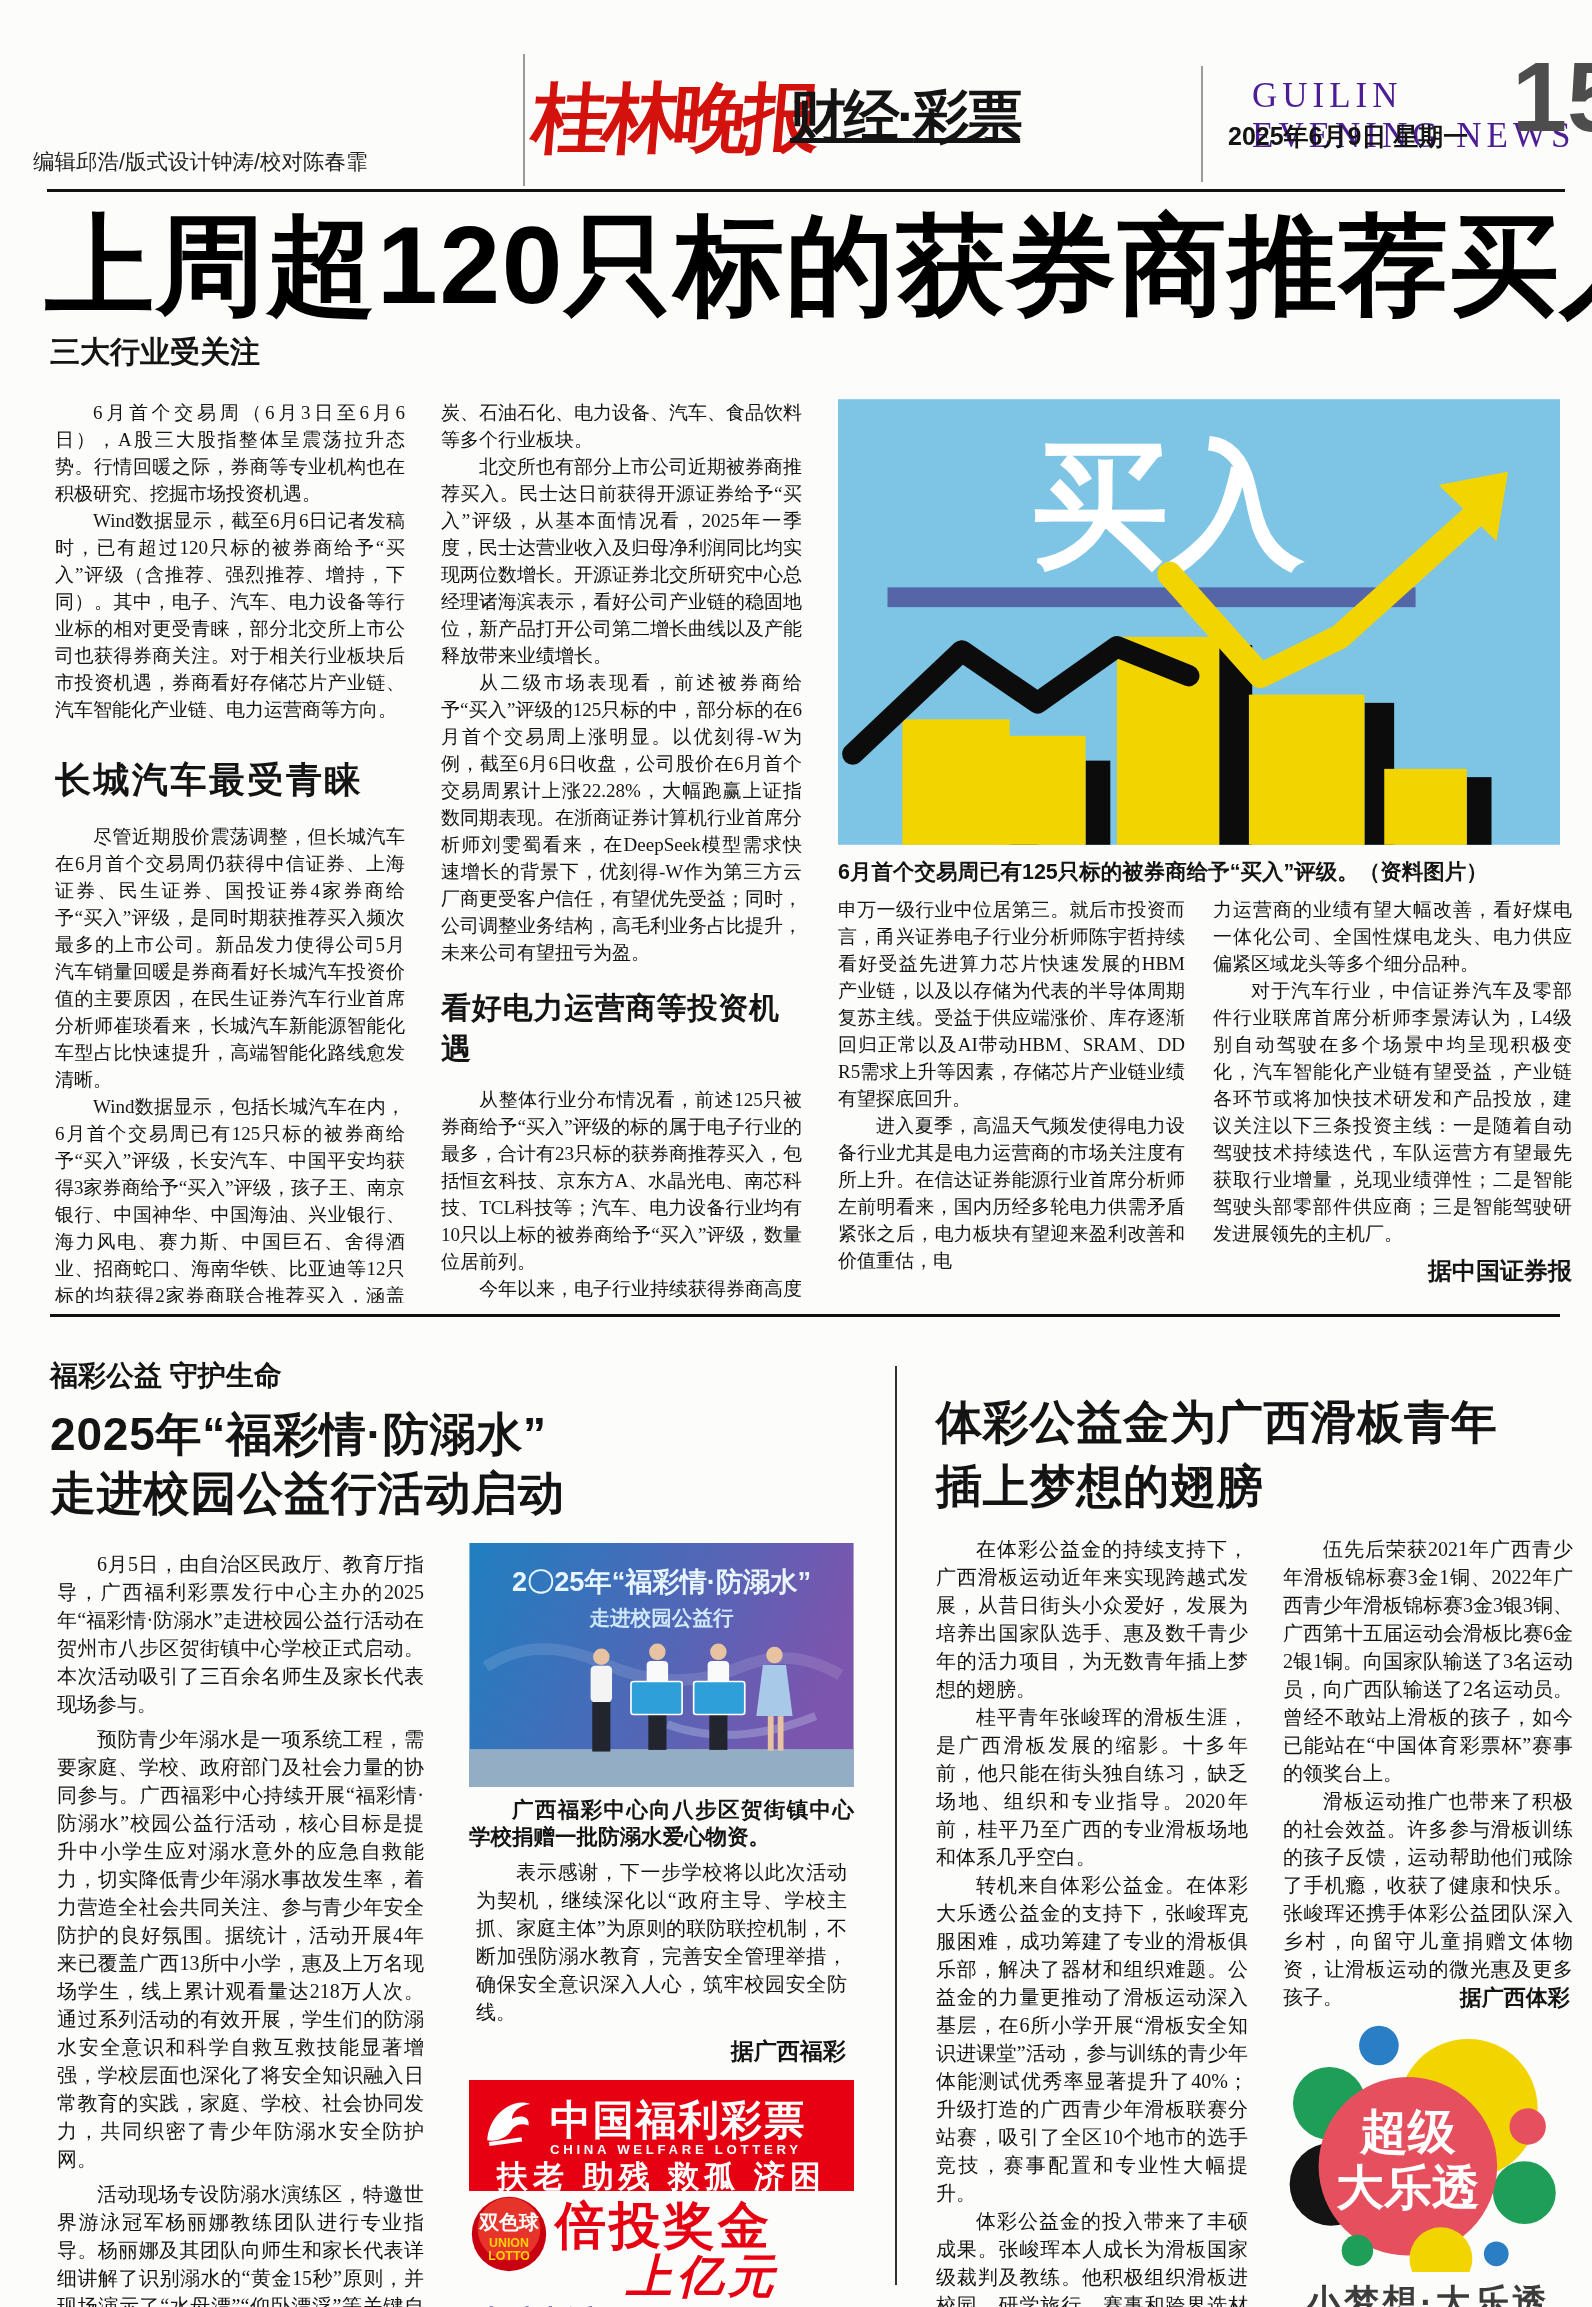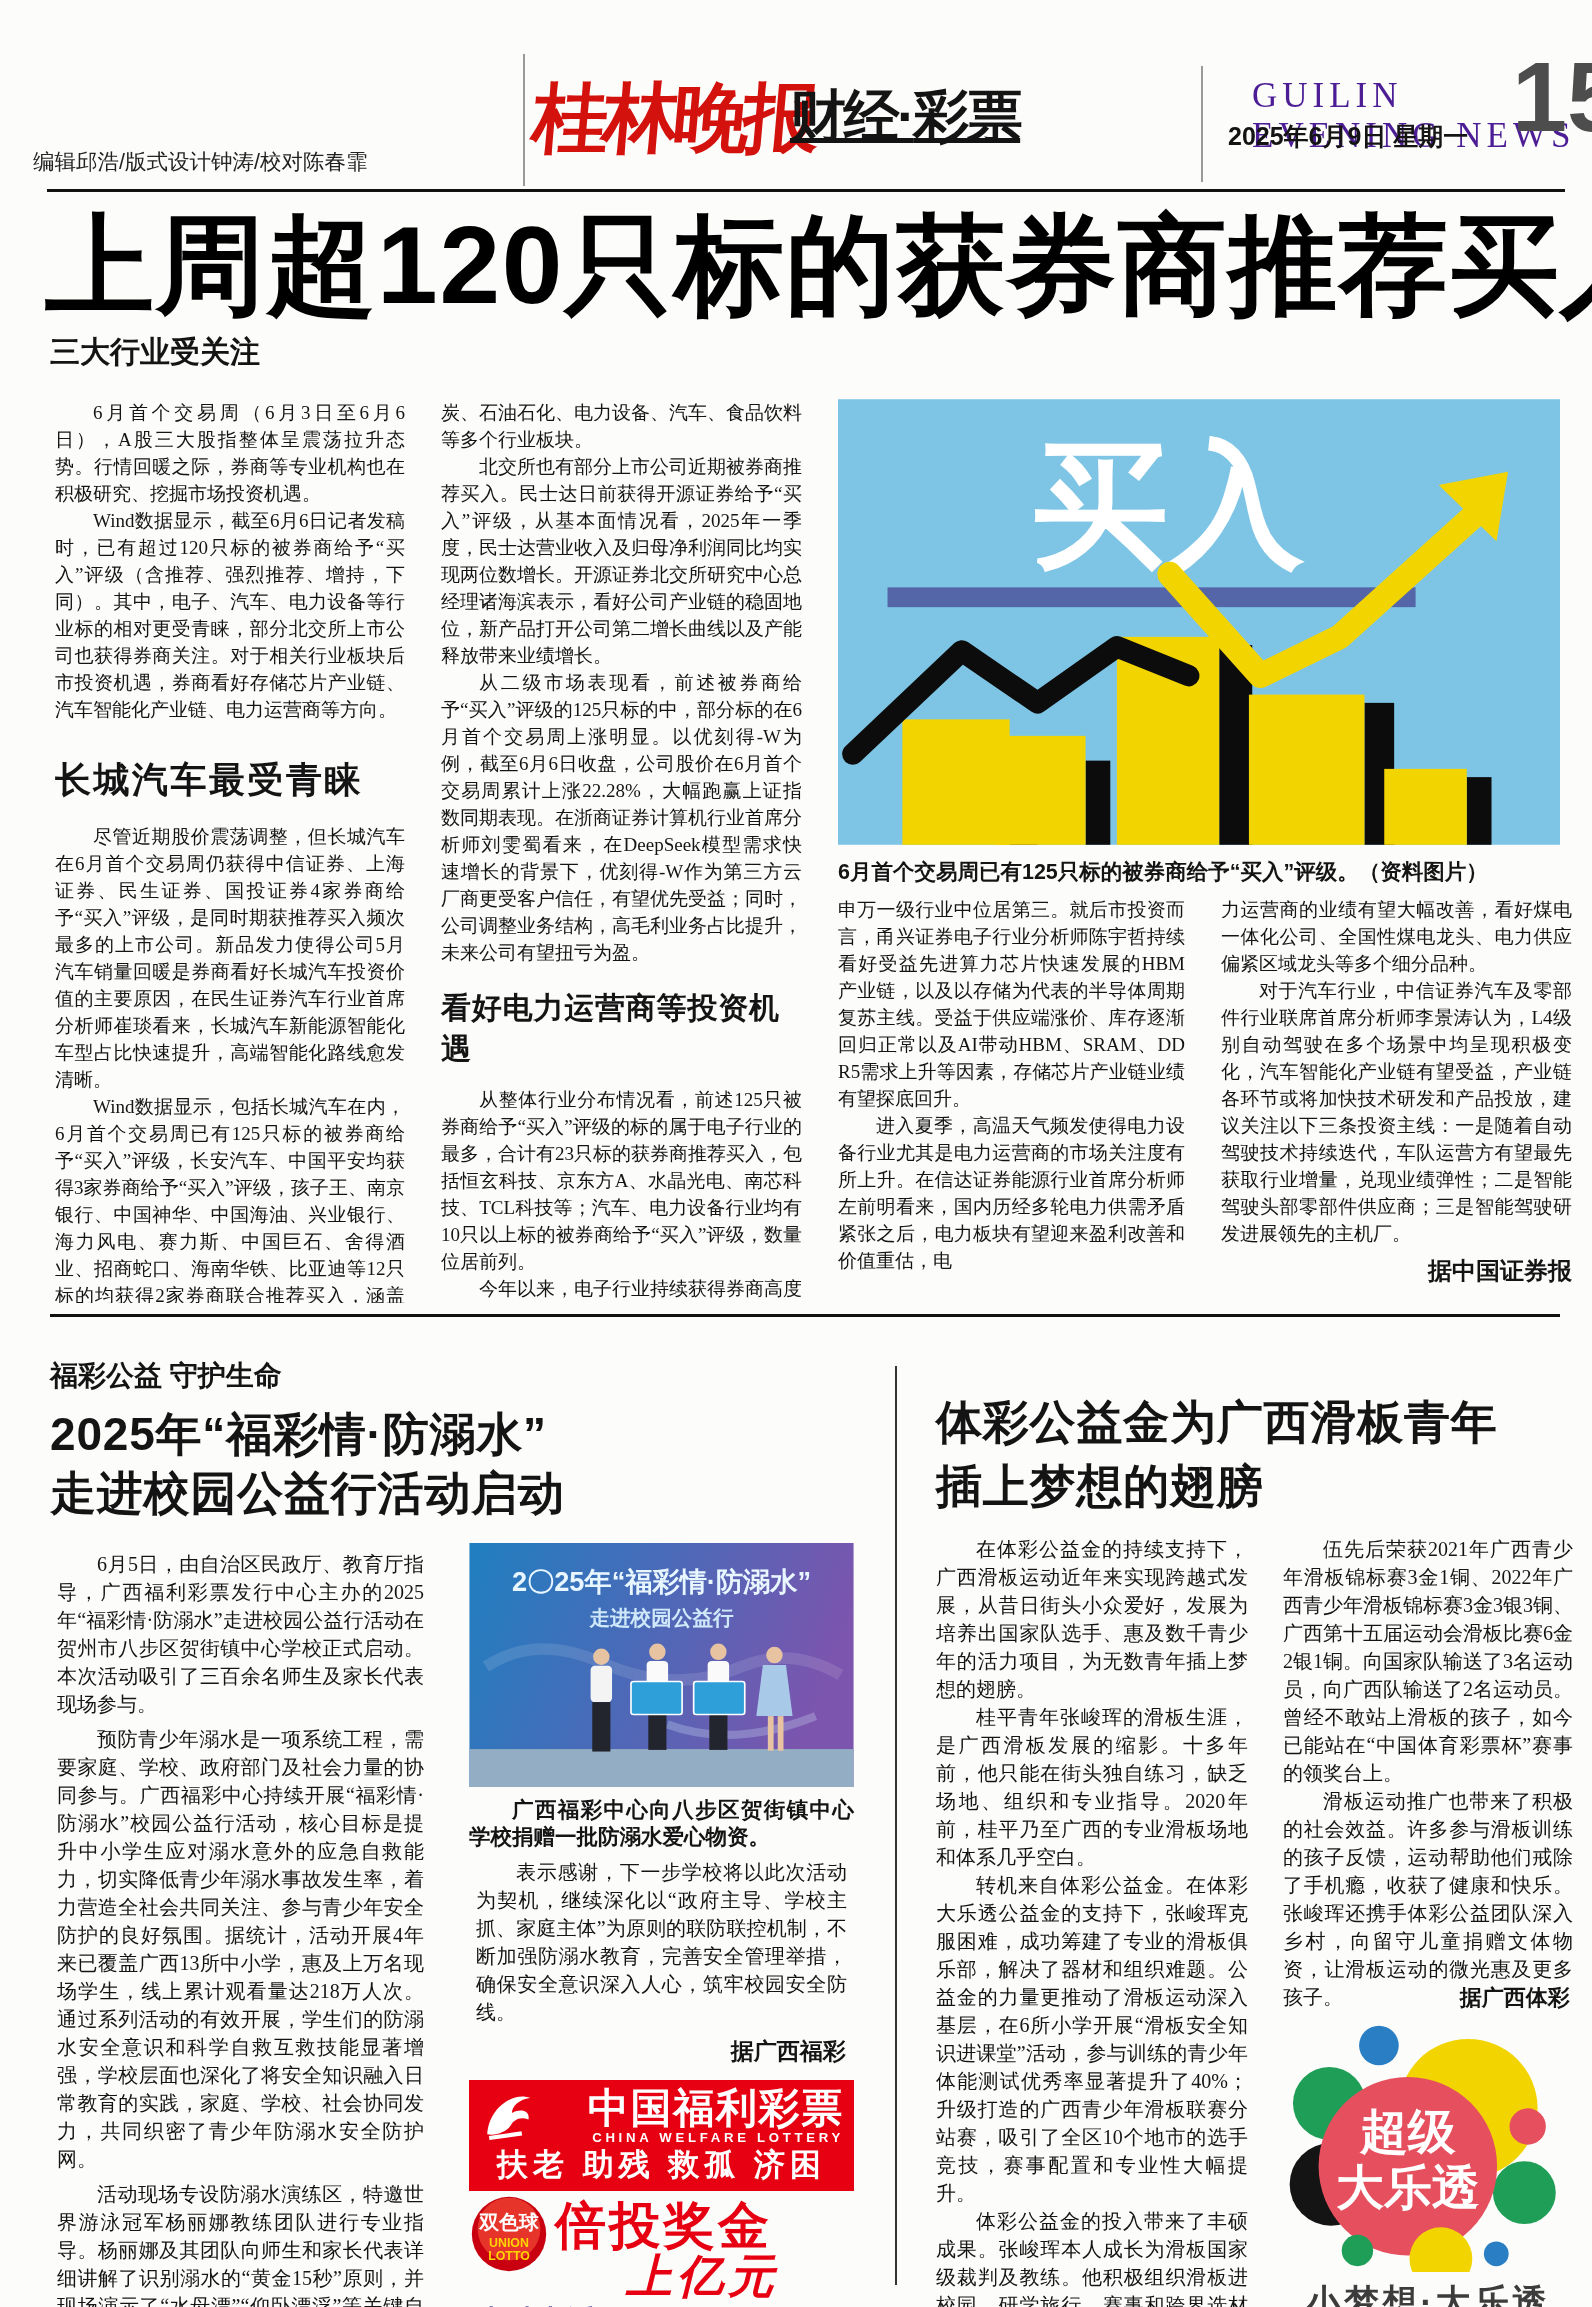--- a/index.html
+++ b/index.html
@@ -22,21 +22,21 @@
   .headline{left:45px;top:193px;width:1526px;font-size:109px;font-weight:900;letter-spacing:1.7px;
             white-space:nowrap;color:#000;}
   .subtitle{left:50px;top:332px;font-size:30px;font-weight:bold;}
   .top-body{left:55px;top:399px;width:1517px;height:904px;display:flex;gap:36px;overflow:hidden;}
   .tcol1{width:350px;} .tcol2{width:361px;}
   .tright{flex:1;display:flex;flex-direction:column;}
   .tfigure{height:446px;position:relative;}
   .tfigure svg{display:block;}
   .tcaption{margin:13.2px 0 10px 0;font-family:"Liberation Sans",sans-serif;font-weight:bold;
             font-size:21.5px;line-height:28px;}
-  .tright-cols{display:flex;gap:36px;flex:1;}
+  .tright-cols{display:flex;gap:28px;flex:1;}
   .tcol3{width:347px;} .tcol4{flex:1;}
   p.bp{margin:0;font-size:19px;line-height:27px;text-align:justify;word-break:break-all;text-indent:2em;}
   p.ni{text-indent:0;}
   .h-mid{font-family:"Liberation Sans",sans-serif;font-weight:900;font-size:36px;letter-spacing:2.5px;
          margin:33px 0 18px 0;}
   .h-mid2{font-family:"Liberation Sans",sans-serif;font-weight:900;font-size:30px;letter-spacing:0.8px;
           margin:21.5px 0 16.5px 0;}
   .byline{font-family:"Liberation Sans",sans-serif;font-weight:bold;font-size:24px;text-align:right;
           margin-top:8.3px;}
   .divider{left:50px;top:1314px;width:1510px;height:2.5px;background:#111;}
@@ -50,21 +50,21 @@
   .blc2{width:385px;display:flex;flex-direction:column;}
   p.bp2{margin:7px;font-size:20px;line-height:28px;text-align:justify;word-break:break-all;text-indent:2em;}
   .photo{height:244px;position:relative;}
   .photo-cap{margin-top:10px;font-family:"Liberation Sans",sans-serif;font-weight:bold;
              font-size:21.5px;line-height:27px;text-indent:2em;text-align:justify;}
   .bl-p5{margin-top:8.3px;}
   .bl-byline{font-family:"Liberation Sans",sans-serif;font-weight:bold;font-size:23px;
              text-align:right;margin:3.3px 8.3px 0 0;}
   .ad-red{margin-top:13.2px;background:#e60012;height:97px;color:#fff;padding:6.6px 10px;}
   .ad-row{display:flex;align-items:center;gap:10px;}
-  .ad-titles{flex:1;text-align:right;}
+  .ad-titles{flex:1;text-align:left;margin-top:12px;}
   .ad-cn{font-family:"Liberation Sans",sans-serif;font-weight:900;font-size:41px;line-height:43px;letter-spacing:1.7px;}
   .ad-en{font-family:"Liberation Sans",sans-serif;font-weight:bold;font-size:13.2px;letter-spacing:3.7px;line-height:16.5px;}
   .ad-slogan{font-family:"Liberation Sans",sans-serif;font-weight:900;font-size:31px;letter-spacing:5px;
              text-align:center;line-height:36px;}
   .ad2{margin-top:5px;position:relative;height:145px;}
   .badge{position:absolute;left:1.7px;top:0;width:76px;height:76px;}
   .beitou{position:absolute;left:86px;top:-3.3px;font-family:"Liberation Sans",sans-serif;font-weight:900;
           font-size:51px;color:#e60012;letter-spacing:3.3px;}
   .shangyi{position:absolute;left:157px;top:50px;font-family:"Liberation Sans",sans-serif;font-weight:900;
            font-style:italic;font-size:46px;color:#e60012;letter-spacing:5px;}

